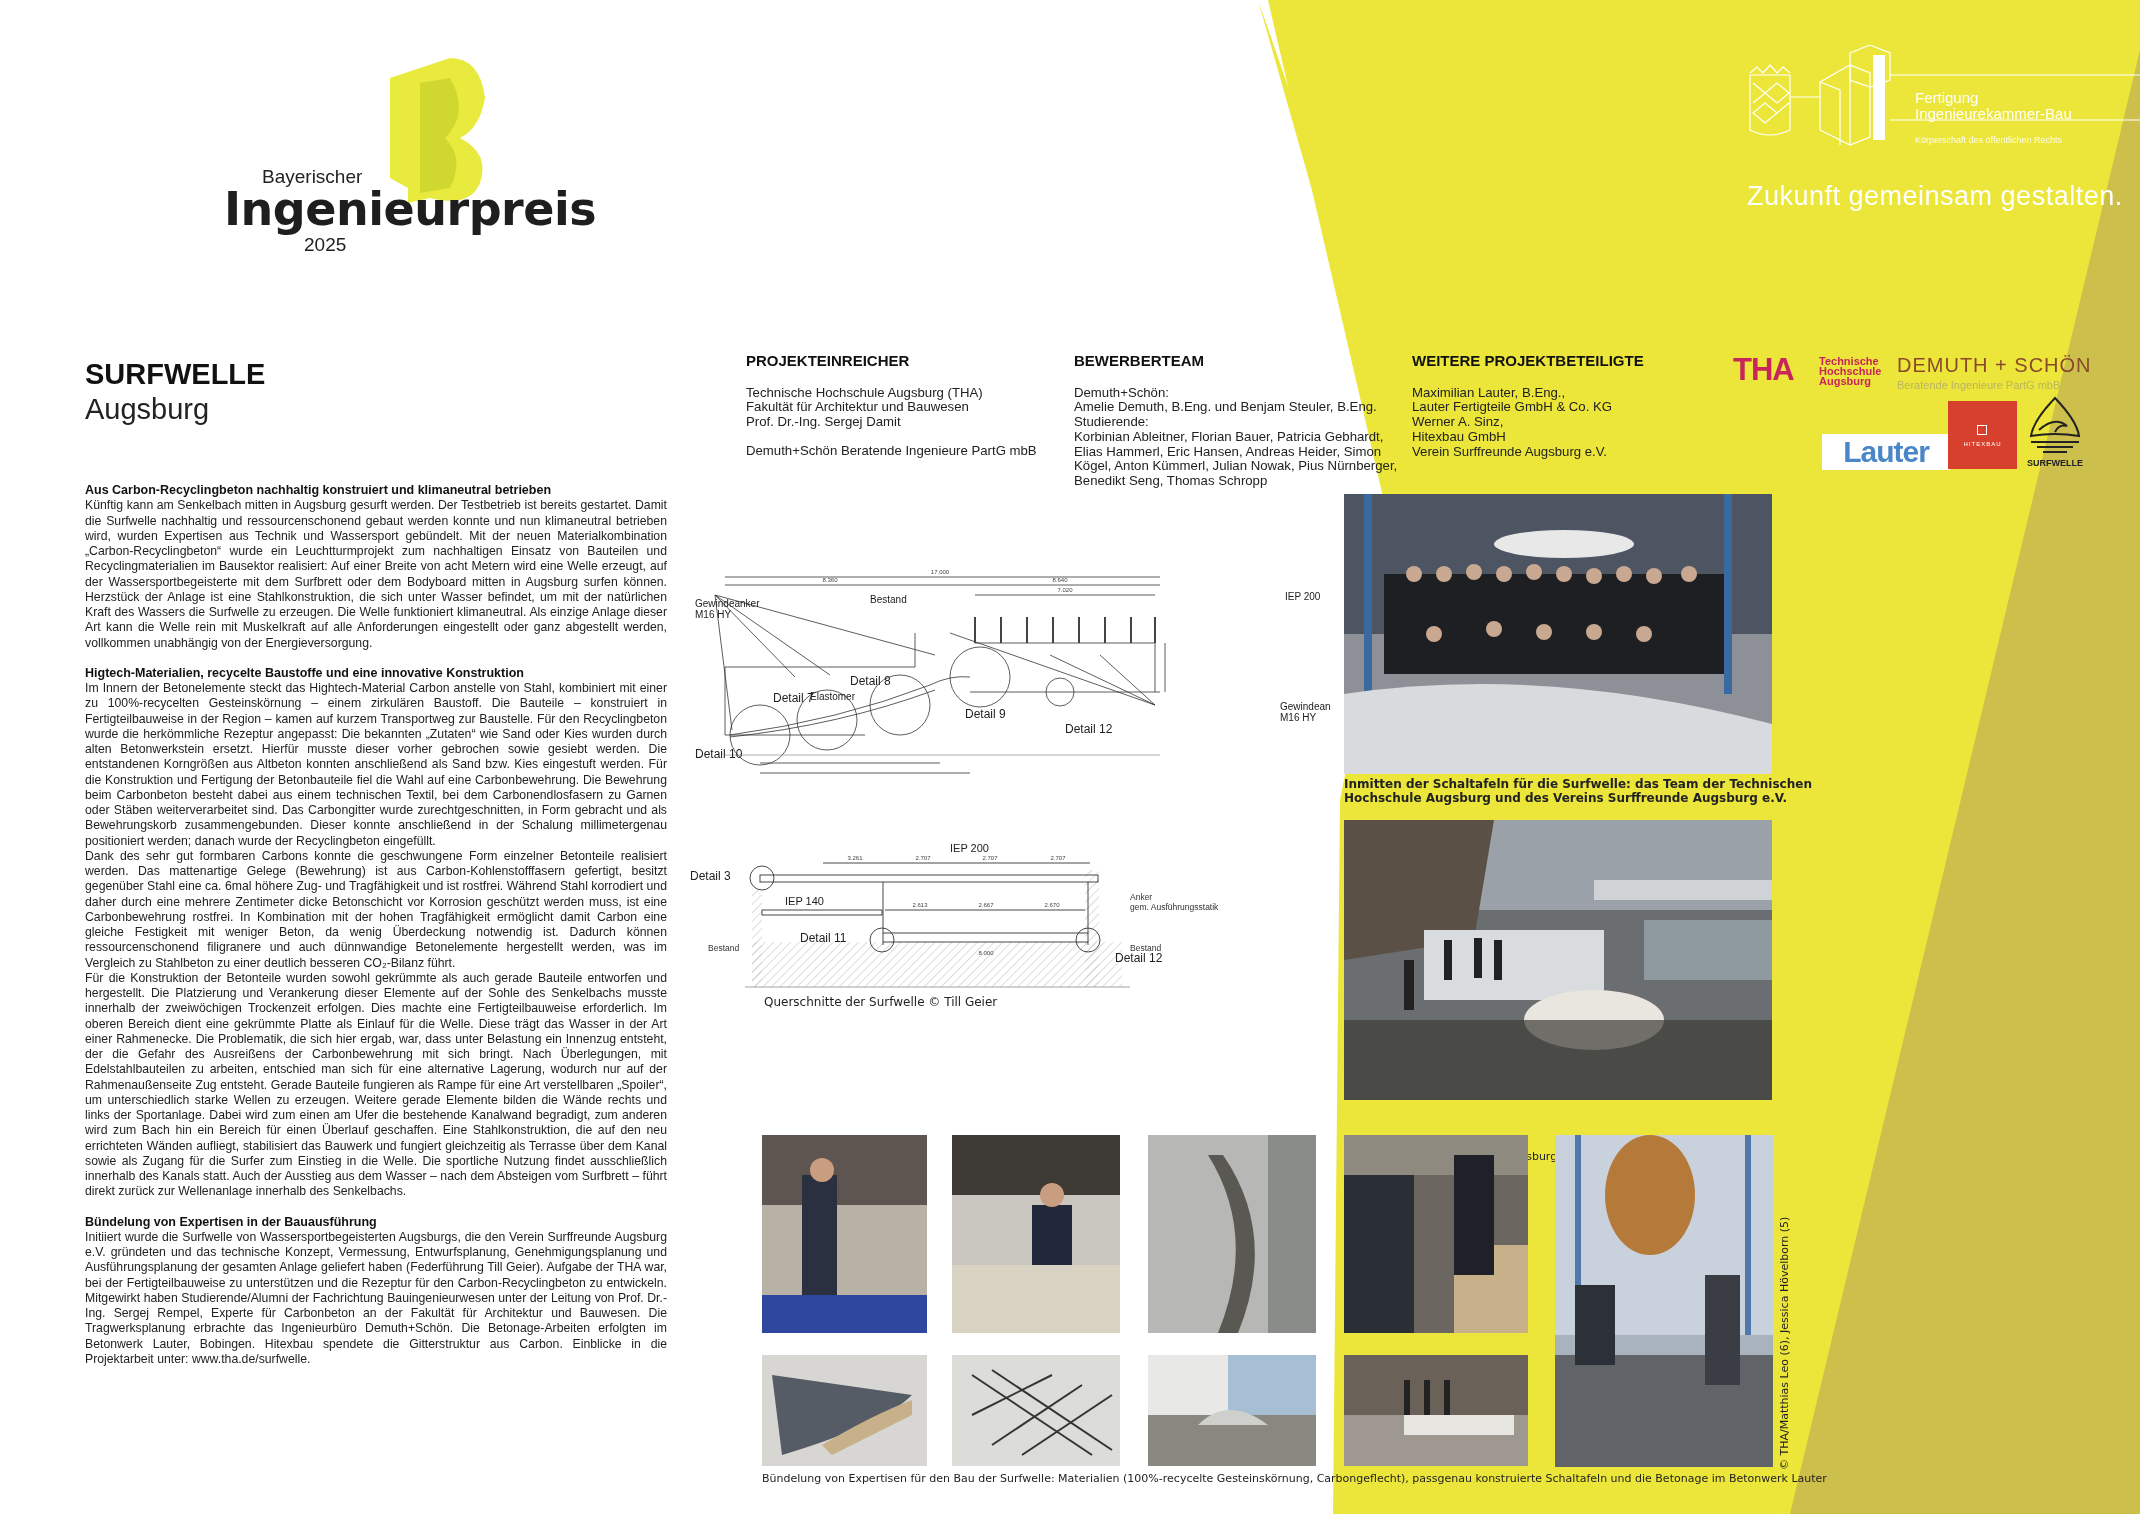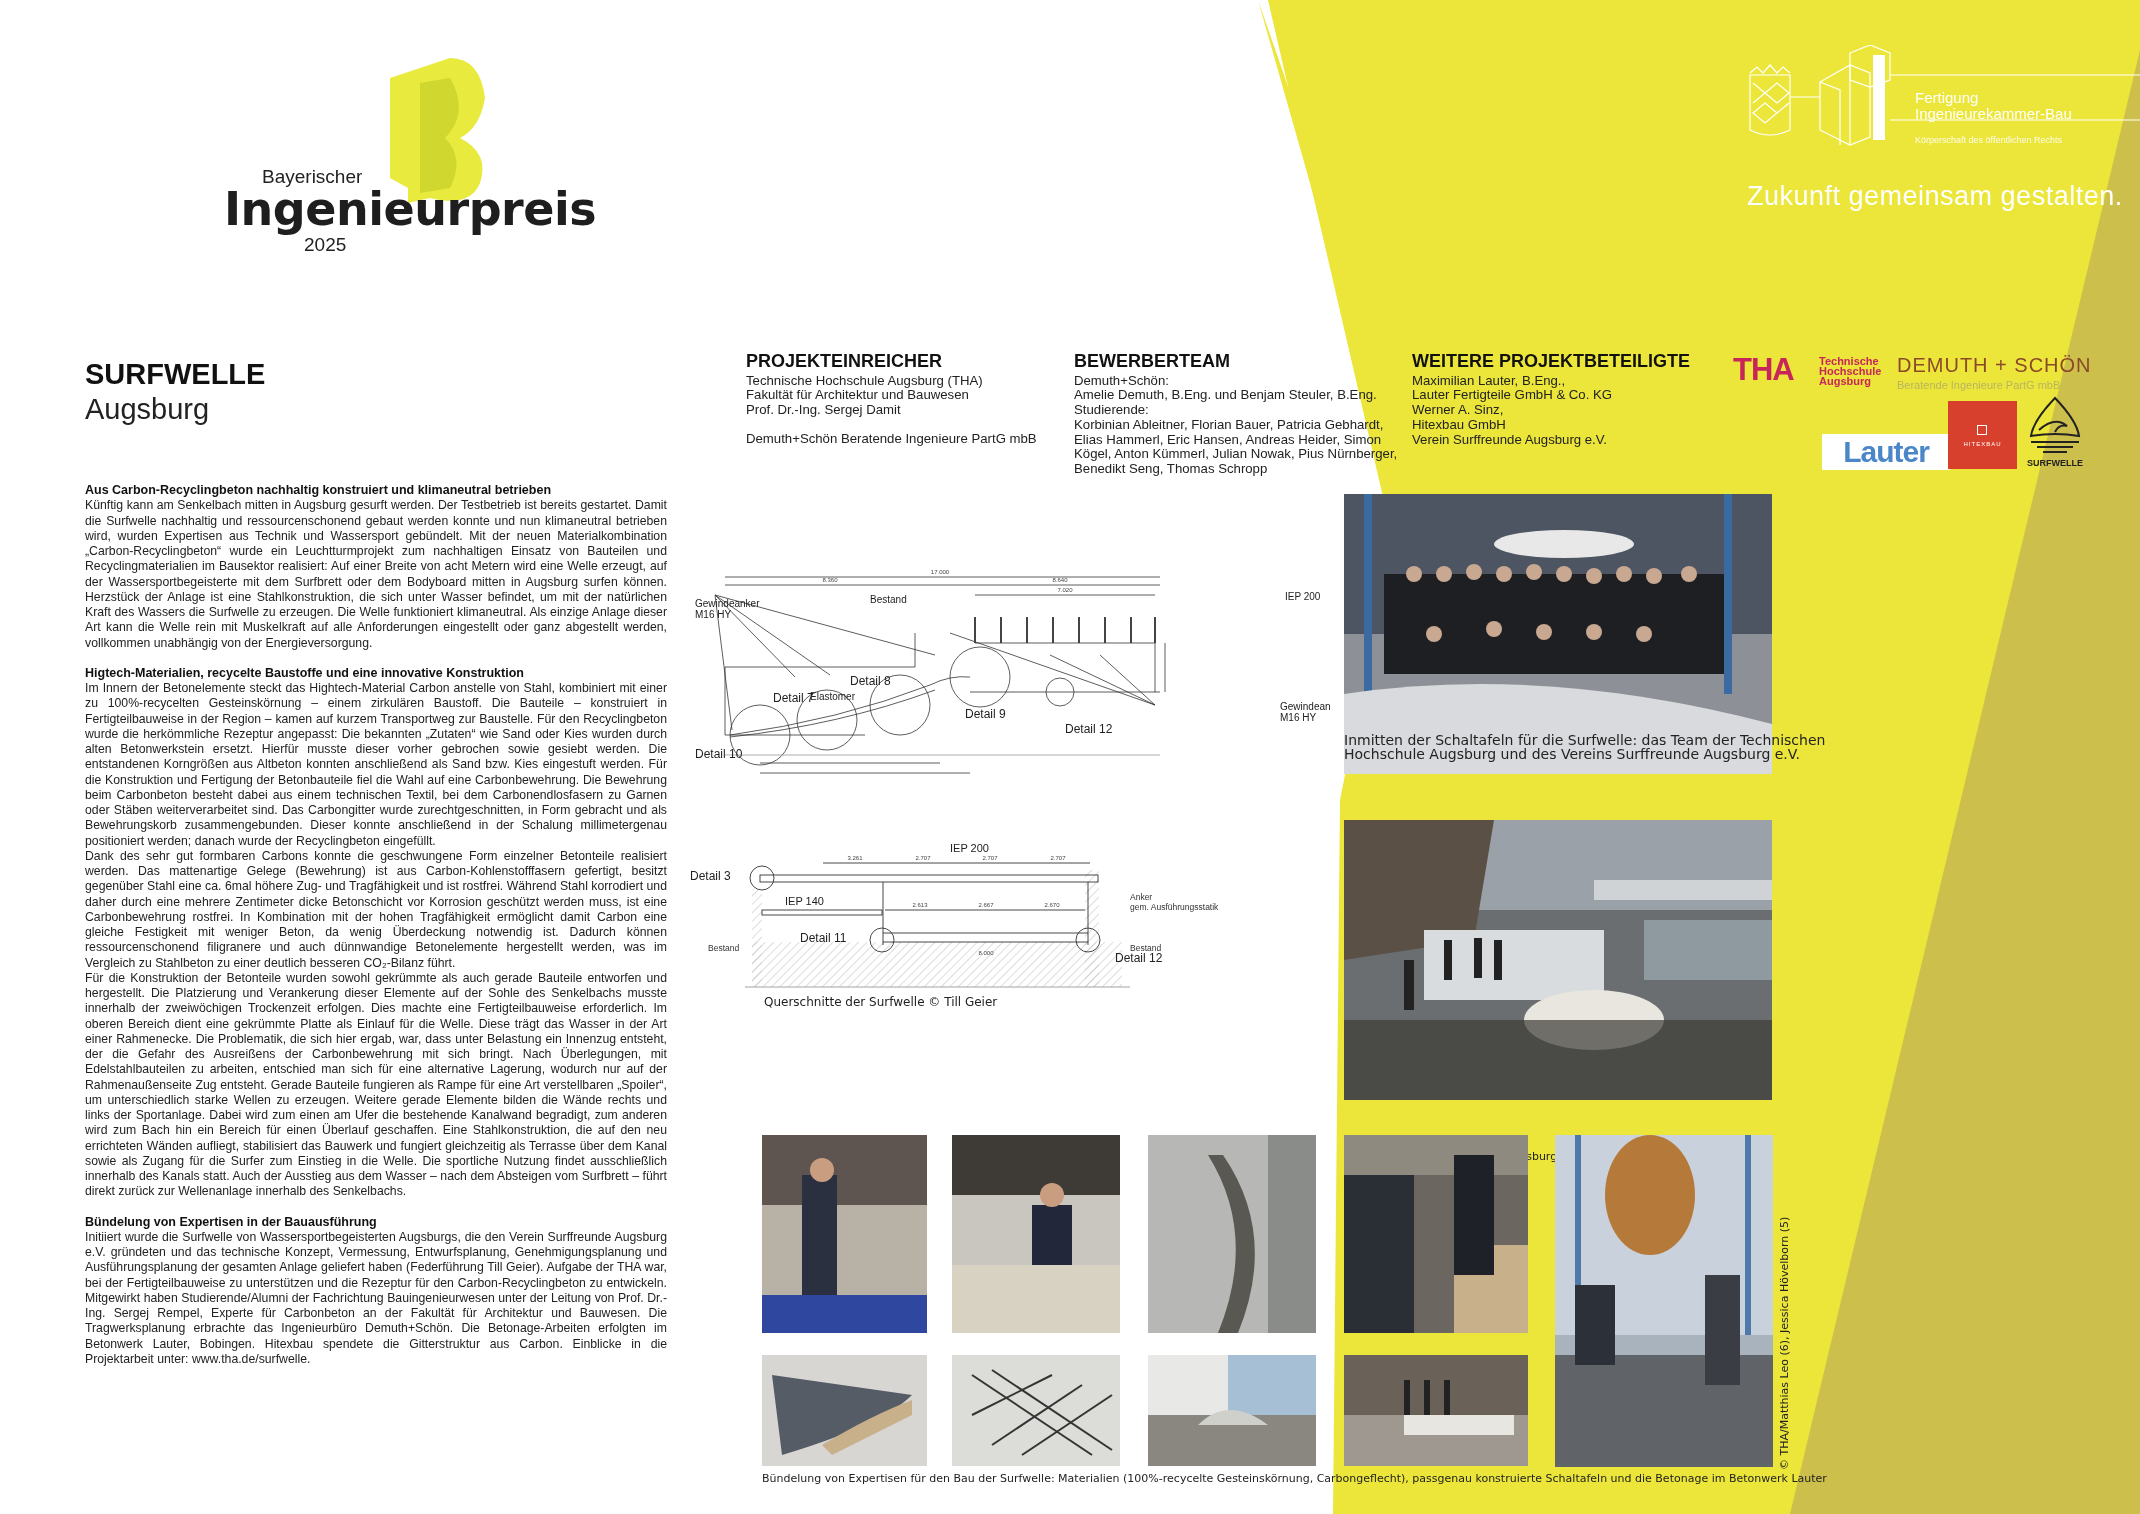--- a/index.html
+++ b/index.html
@@ -20,21 +20,21 @@
     .bik-title { position: absolute; left: 170px; top: 45px; color: #fff; font-size: 15px; line-height: 16px; }
     .bik-sub { position: absolute; left: 170px; top: 90px; color: #fff; font-size: 9px; opacity: 0.9; }
     .bik-slogan { position: absolute; left: 2px; top: 136px; color: #fff; font-size: 27px; letter-spacing: 0.5px; }
 
     
     .title { position: absolute; left: 85px; top: 358px; font-size: 29px; font-weight: bold; color: #111; }
     .subtitle { position: absolute; left: 85px; top: 393px; font-size: 29px; color: #222; }
 
     
     .team { position: absolute; font-size: 13.2px; line-height: 14.7px; color: #222; }
-    .team h3 { font-size: 18px; font-weight: bold; margin-bottom: 5px; color: #111; }
+    .team h3 { font-size: 15px; font-weight: bold; margin-bottom: 17px; color: #111; }
     .team p { margin: 0; }
     .team .gap { height: 14px; }
 
     
     .body-text { position: absolute; left: 85px; top: 483px; width: 582px; font-size: 12.25px; line-height: 15.25px; text-align: justify; color: #222; }
     .body-text h4 { font-size: 12.5px; font-weight: bold; color: #111; text-align: left; }
     .body-text p { margin: 0; }
     .body-text .sec-gap { height: 15px; }
 
     
@@ -296,21 +296,21 @@
         <circle cx="345" cy="80" r="8"></circle>
       <circle cx="90" cy="140" r="8"></circle>
         <circle cx="150" cy="135" r="8"></circle>
         <circle cx="200" cy="138" r="8"></circle>
         <circle cx="250" cy="138" r="8"></circle>
         <circle cx="300" cy="140" r="8"></circle>
     </g>
     <path d="M0,280 L0,200 Q200,170 428,230 L428,280 Z" fill="#d8dadd"></path>
   </svg>
 </div>
-<div class="caption" style="left:1344px;top:733px;font-size:14px;line-height:14px;">
+<div class="caption" style="left:1344px;top:777px;font-size:12px;line-height:14px;font-weight:bold;">
   <div>Inmitten der Schaltafeln für die Surfwelle: das Team der Technischen</div>
   <div>Hochschule Augsburg und des Vereins Surffreunde Augsburg e.V.</div>
 </div>
 
 <div class="photo" style="left:1344px;top:820px;width:428px;height:280px;">
   <svg viewBox="0 0 428 280" preserveAspectRatio="none">
     <rect width="428" height="280" fill="#6b6e70"></rect>
     <rect width="428" height="90" fill="#9aa1a8"></rect>
     <path d="M0,0 L150,0 L130,120 L0,140 Z" fill="#5a5046"></path>
     <rect x="80" y="110" width="180" height="70" fill="#d8dcdf"></rect>

